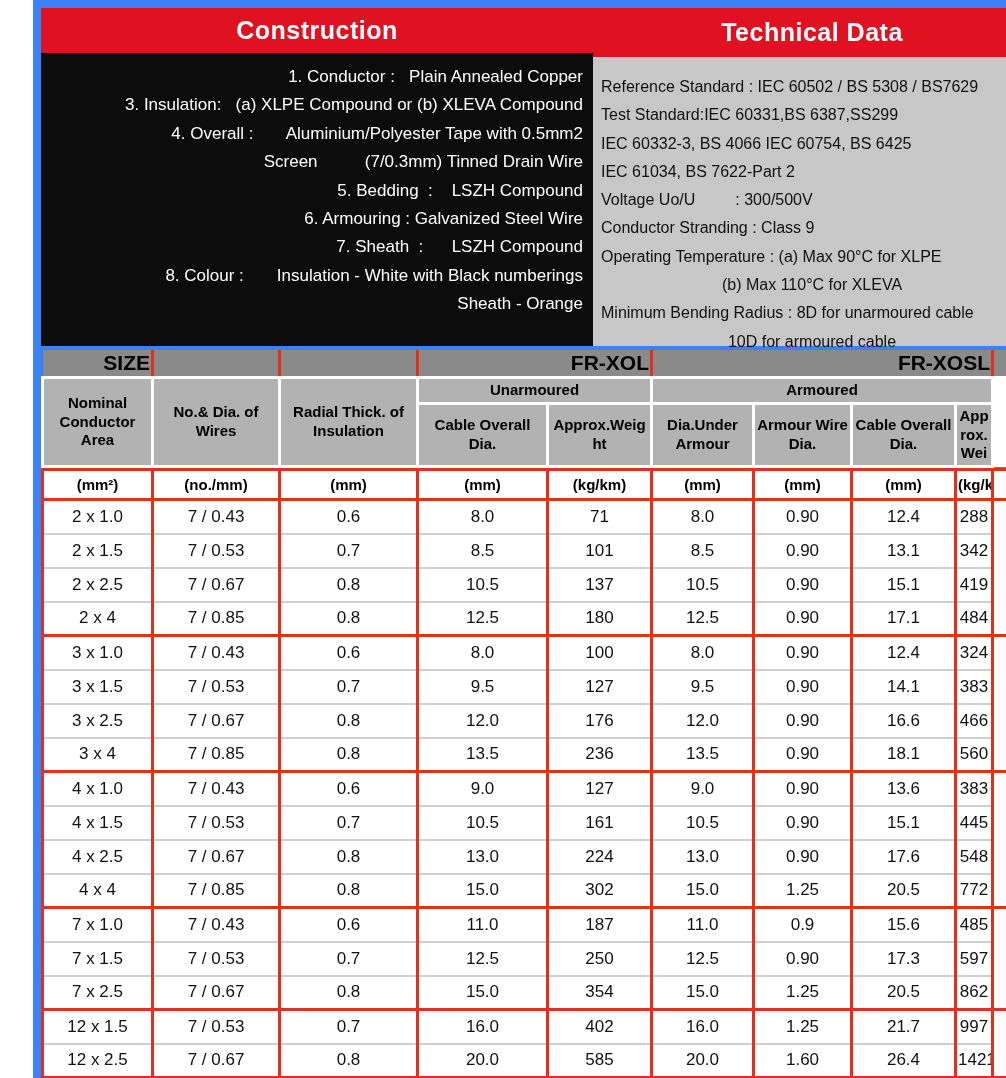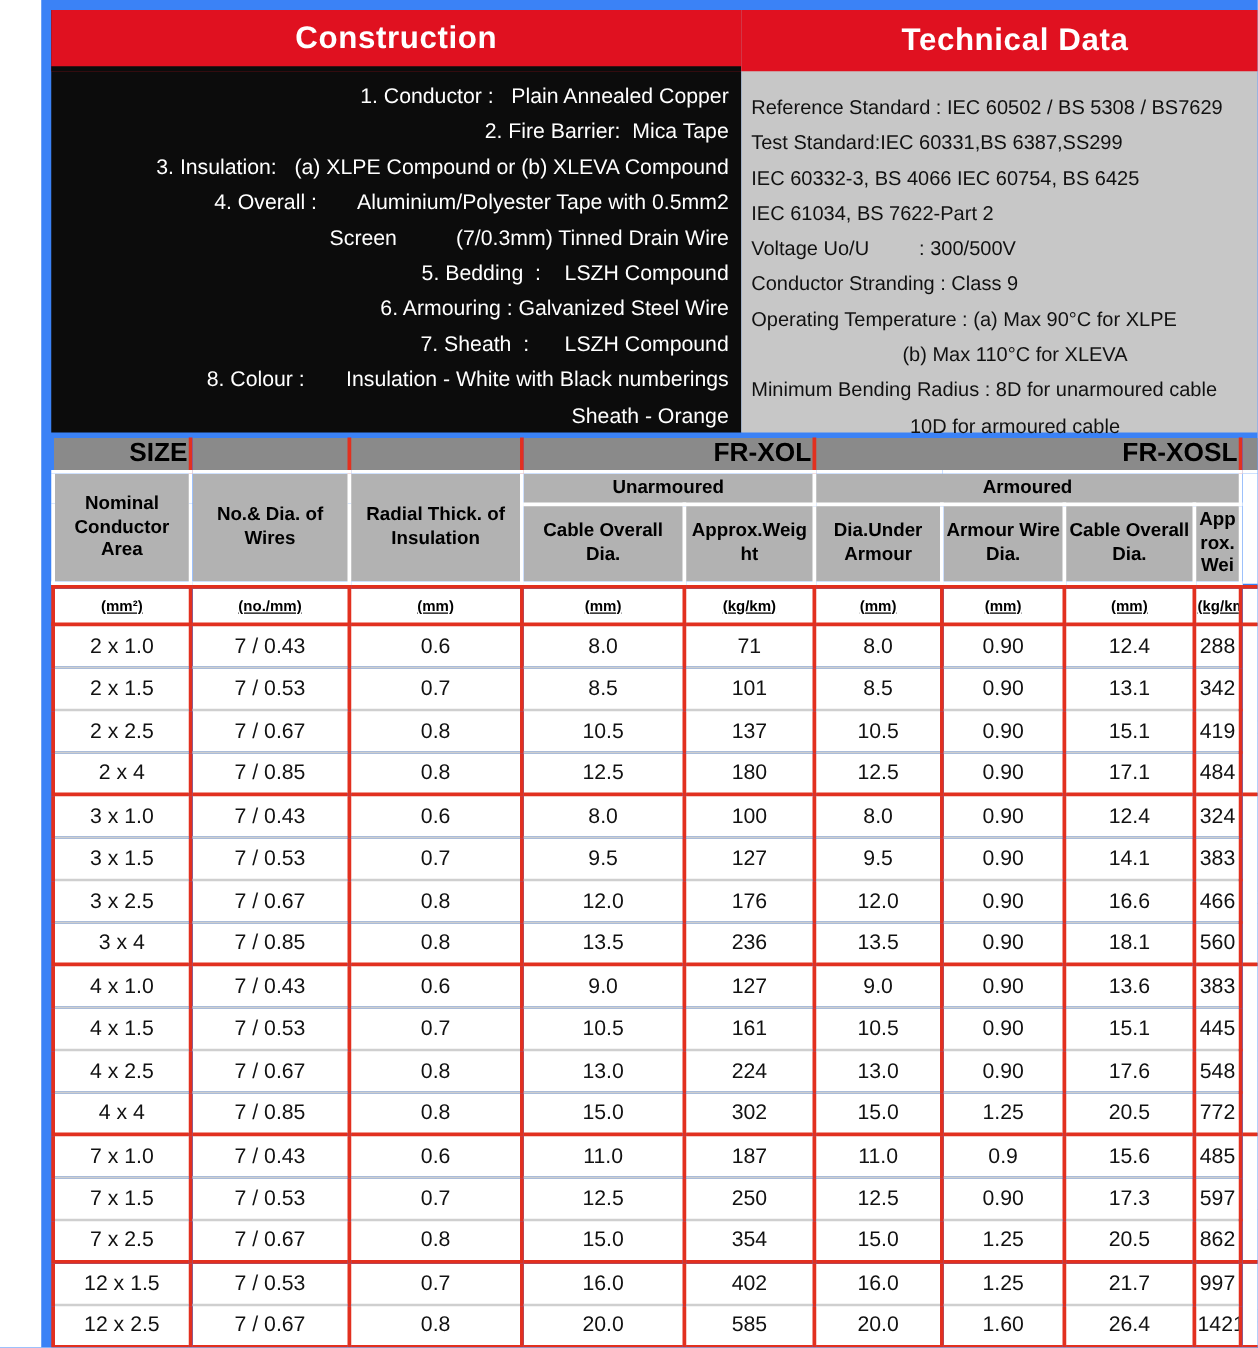--- a/index.html
+++ b/index.html
@@ -44,40 +44,39 @@
   th.subband{height:25px;}
   th.colhead{height:62px;}
   th.narrow{word-break:break-all;padding:2px 1px;}
   th.wrapbreak{word-break:break-all;}
 
   
   .data-table{margin-top:0;border:3px solid var(--border-red);}
   .data-table td{border-left:3px solid var(--border-red);border-right:3px solid var(--border-red);
                  text-align:center;overflow:hidden;white-space:nowrap;background:#fff;}
   .units td{border-top:3px solid var(--border-red);border-bottom:3px solid var(--border-red);
-            font-weight:bold;font-size:12px;height:30px;text-decoration:underline;}
+            font-weight:bold;font-size:15px;height:30px;}
   .data-row td{font-size:17px;height:34px;border-top:2px solid #cfcfcf;color:#111;}
   .group-start td{border-top:3px solid var(--border-red);}
   td.cores-cell{vertical-align:middle;text-align:center;padding:0;}
   .rot{writing-mode:vertical-rl;transform:rotate(180deg);display:inline-block;
        font-weight:bold;font-size:15px;color:#222;max-height:100%;overflow:hidden;}
 </style>
 </head>
 <body>
 
 <div class="page">
 
   <div class="top">
     <div class="panel-left">
       <div class="red-bar">
         <span>Construction</span>
       </div>
       <div class="cons-lines">
           <div class="cons-line">1. Conductor :   Plain Annealed Copper</div>
-          <div class="cons-line">2. Fire Barrier:  Mica Tape</div>
           <div class="cons-line">3. Insulation:   (a) XLPE Compound or (b) XLEVA Compound</div>
           <div class="cons-line">4. Overall :       Aluminium/Polyester Tape with 0.5mm2</div>
           <div class="cons-line">    Screen          (7/0.3mm) Tinned Drain Wire</div>
           <div class="cons-line">5. Bedding  :    LSZH Compound</div>
           <div class="cons-line">6. Armouring : Galvanized Steel Wire</div>
           <div class="cons-line">7. Sheath  :      LSZH Compound</div>
           <div class="cons-line">8. Colour :       Insulation - White with Black numberings</div>
           <div class="cons-line">                  Sheath - Orange</div>
         </div>
     </div>

